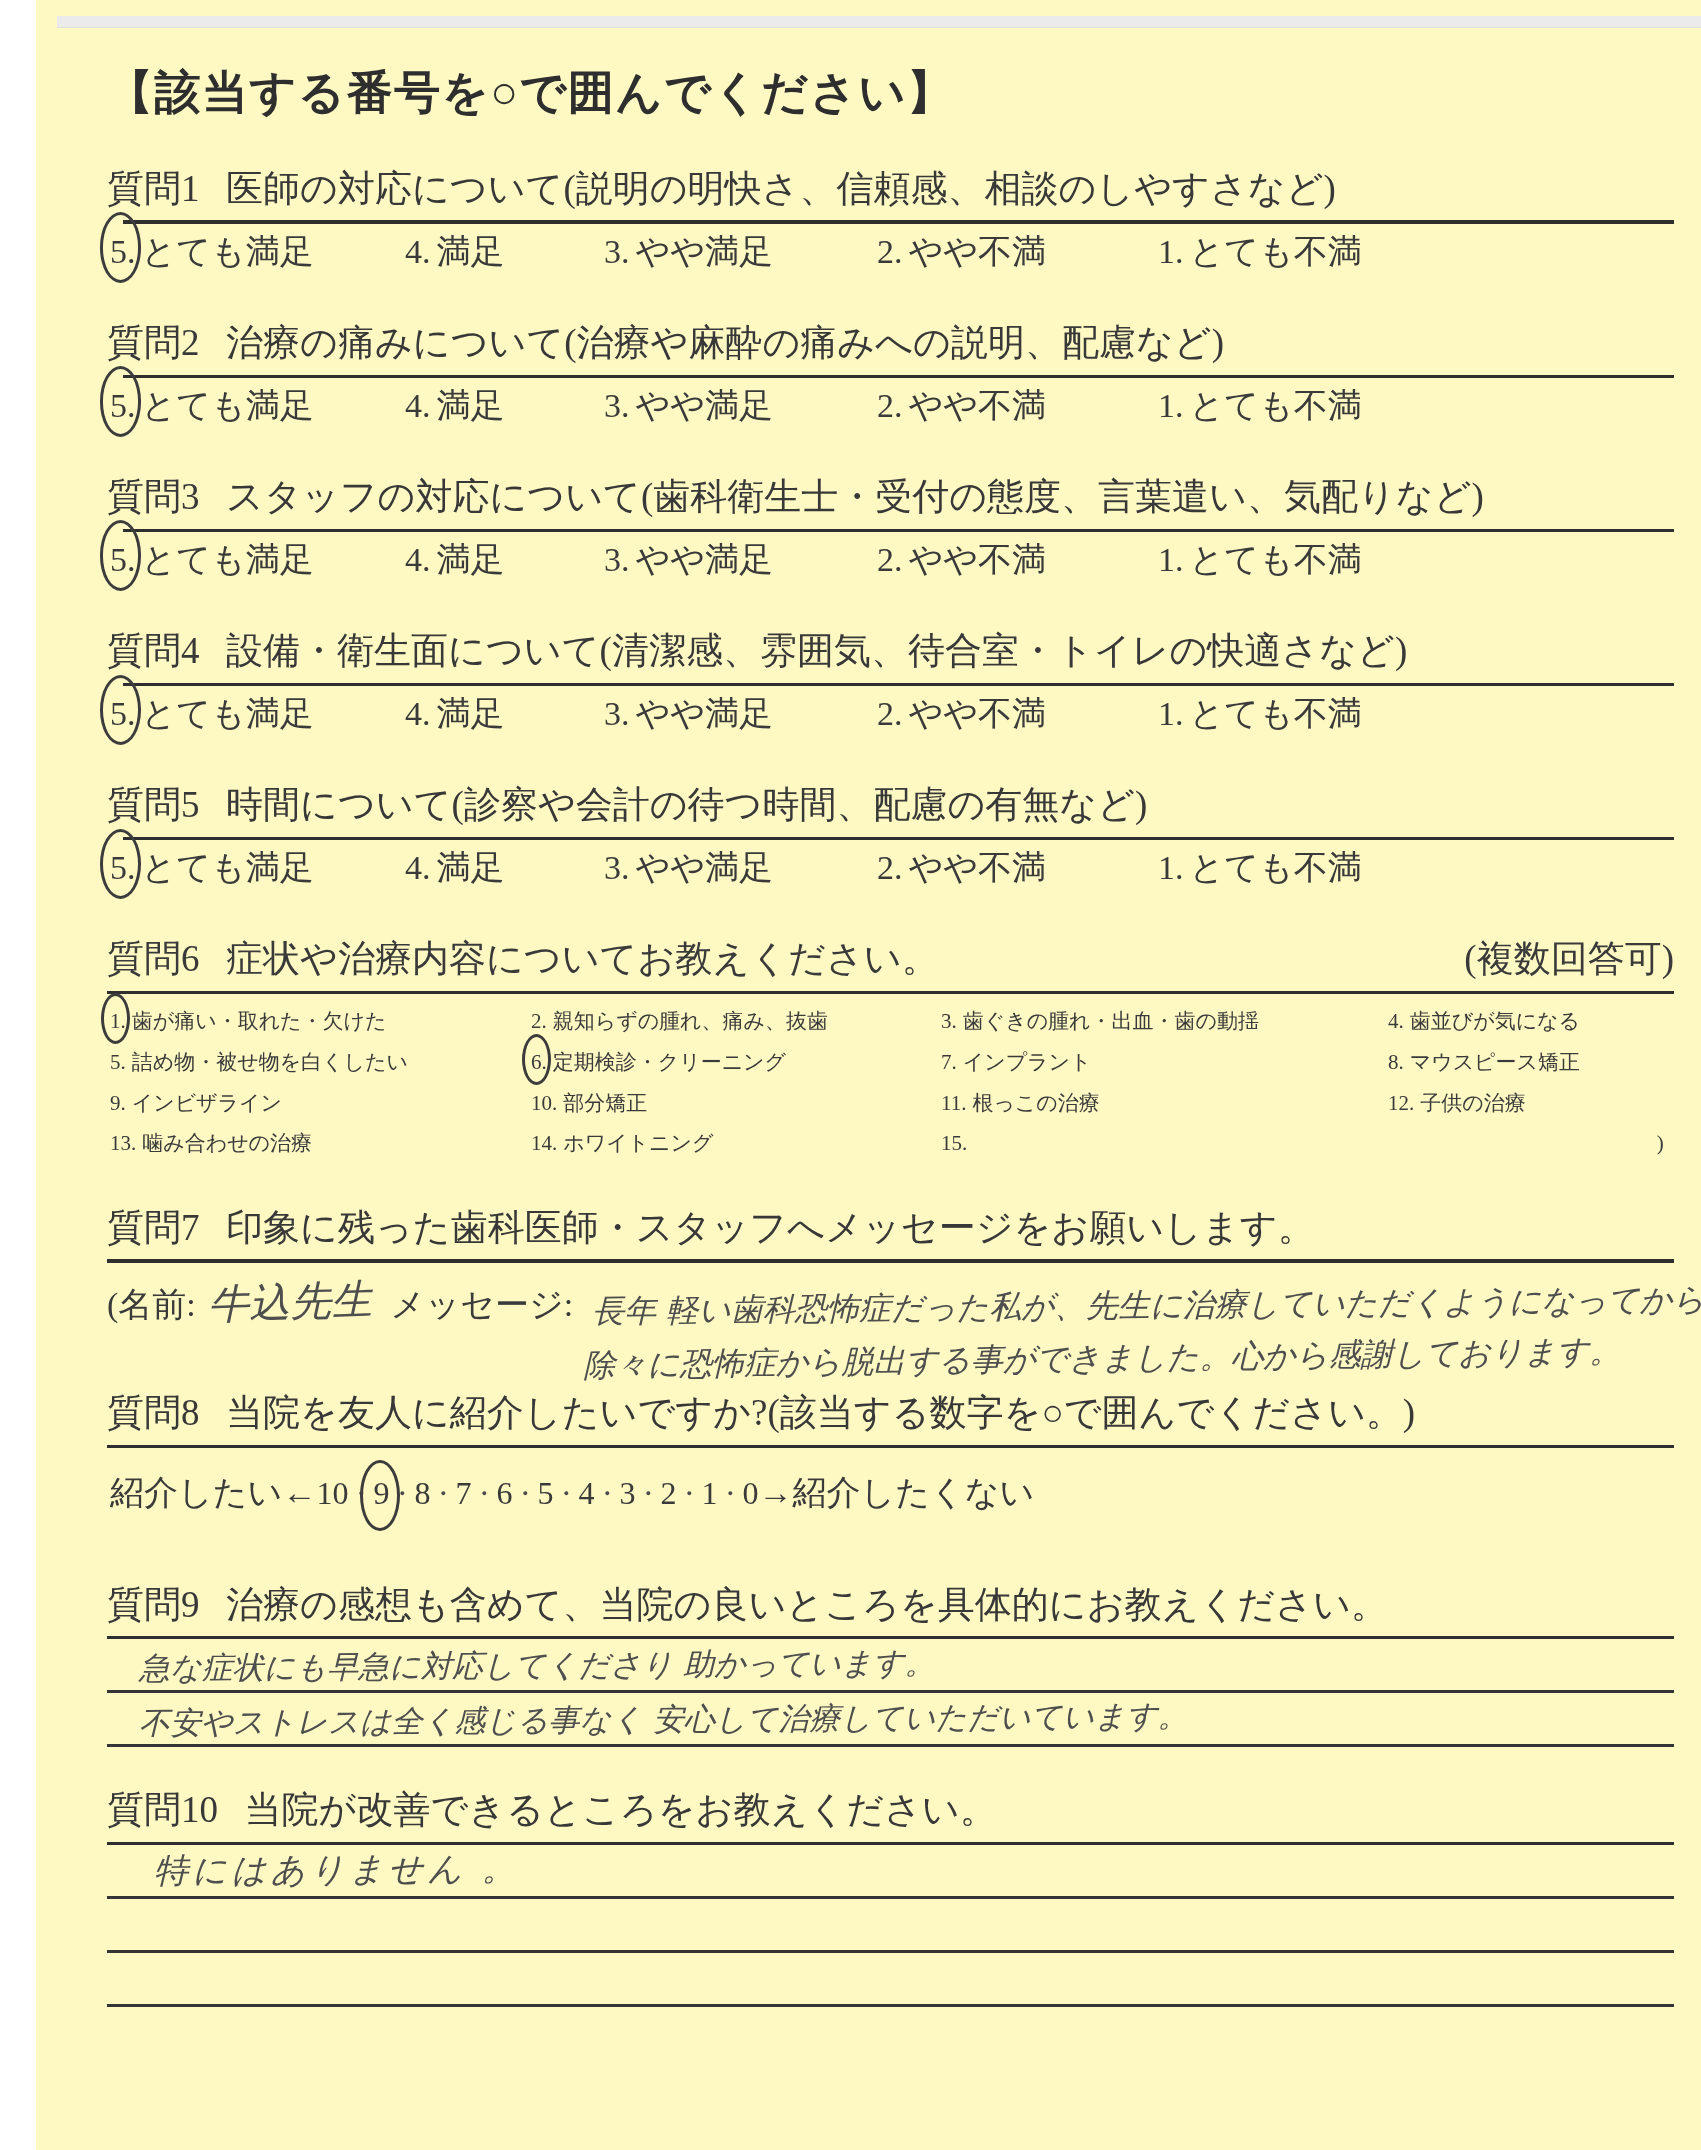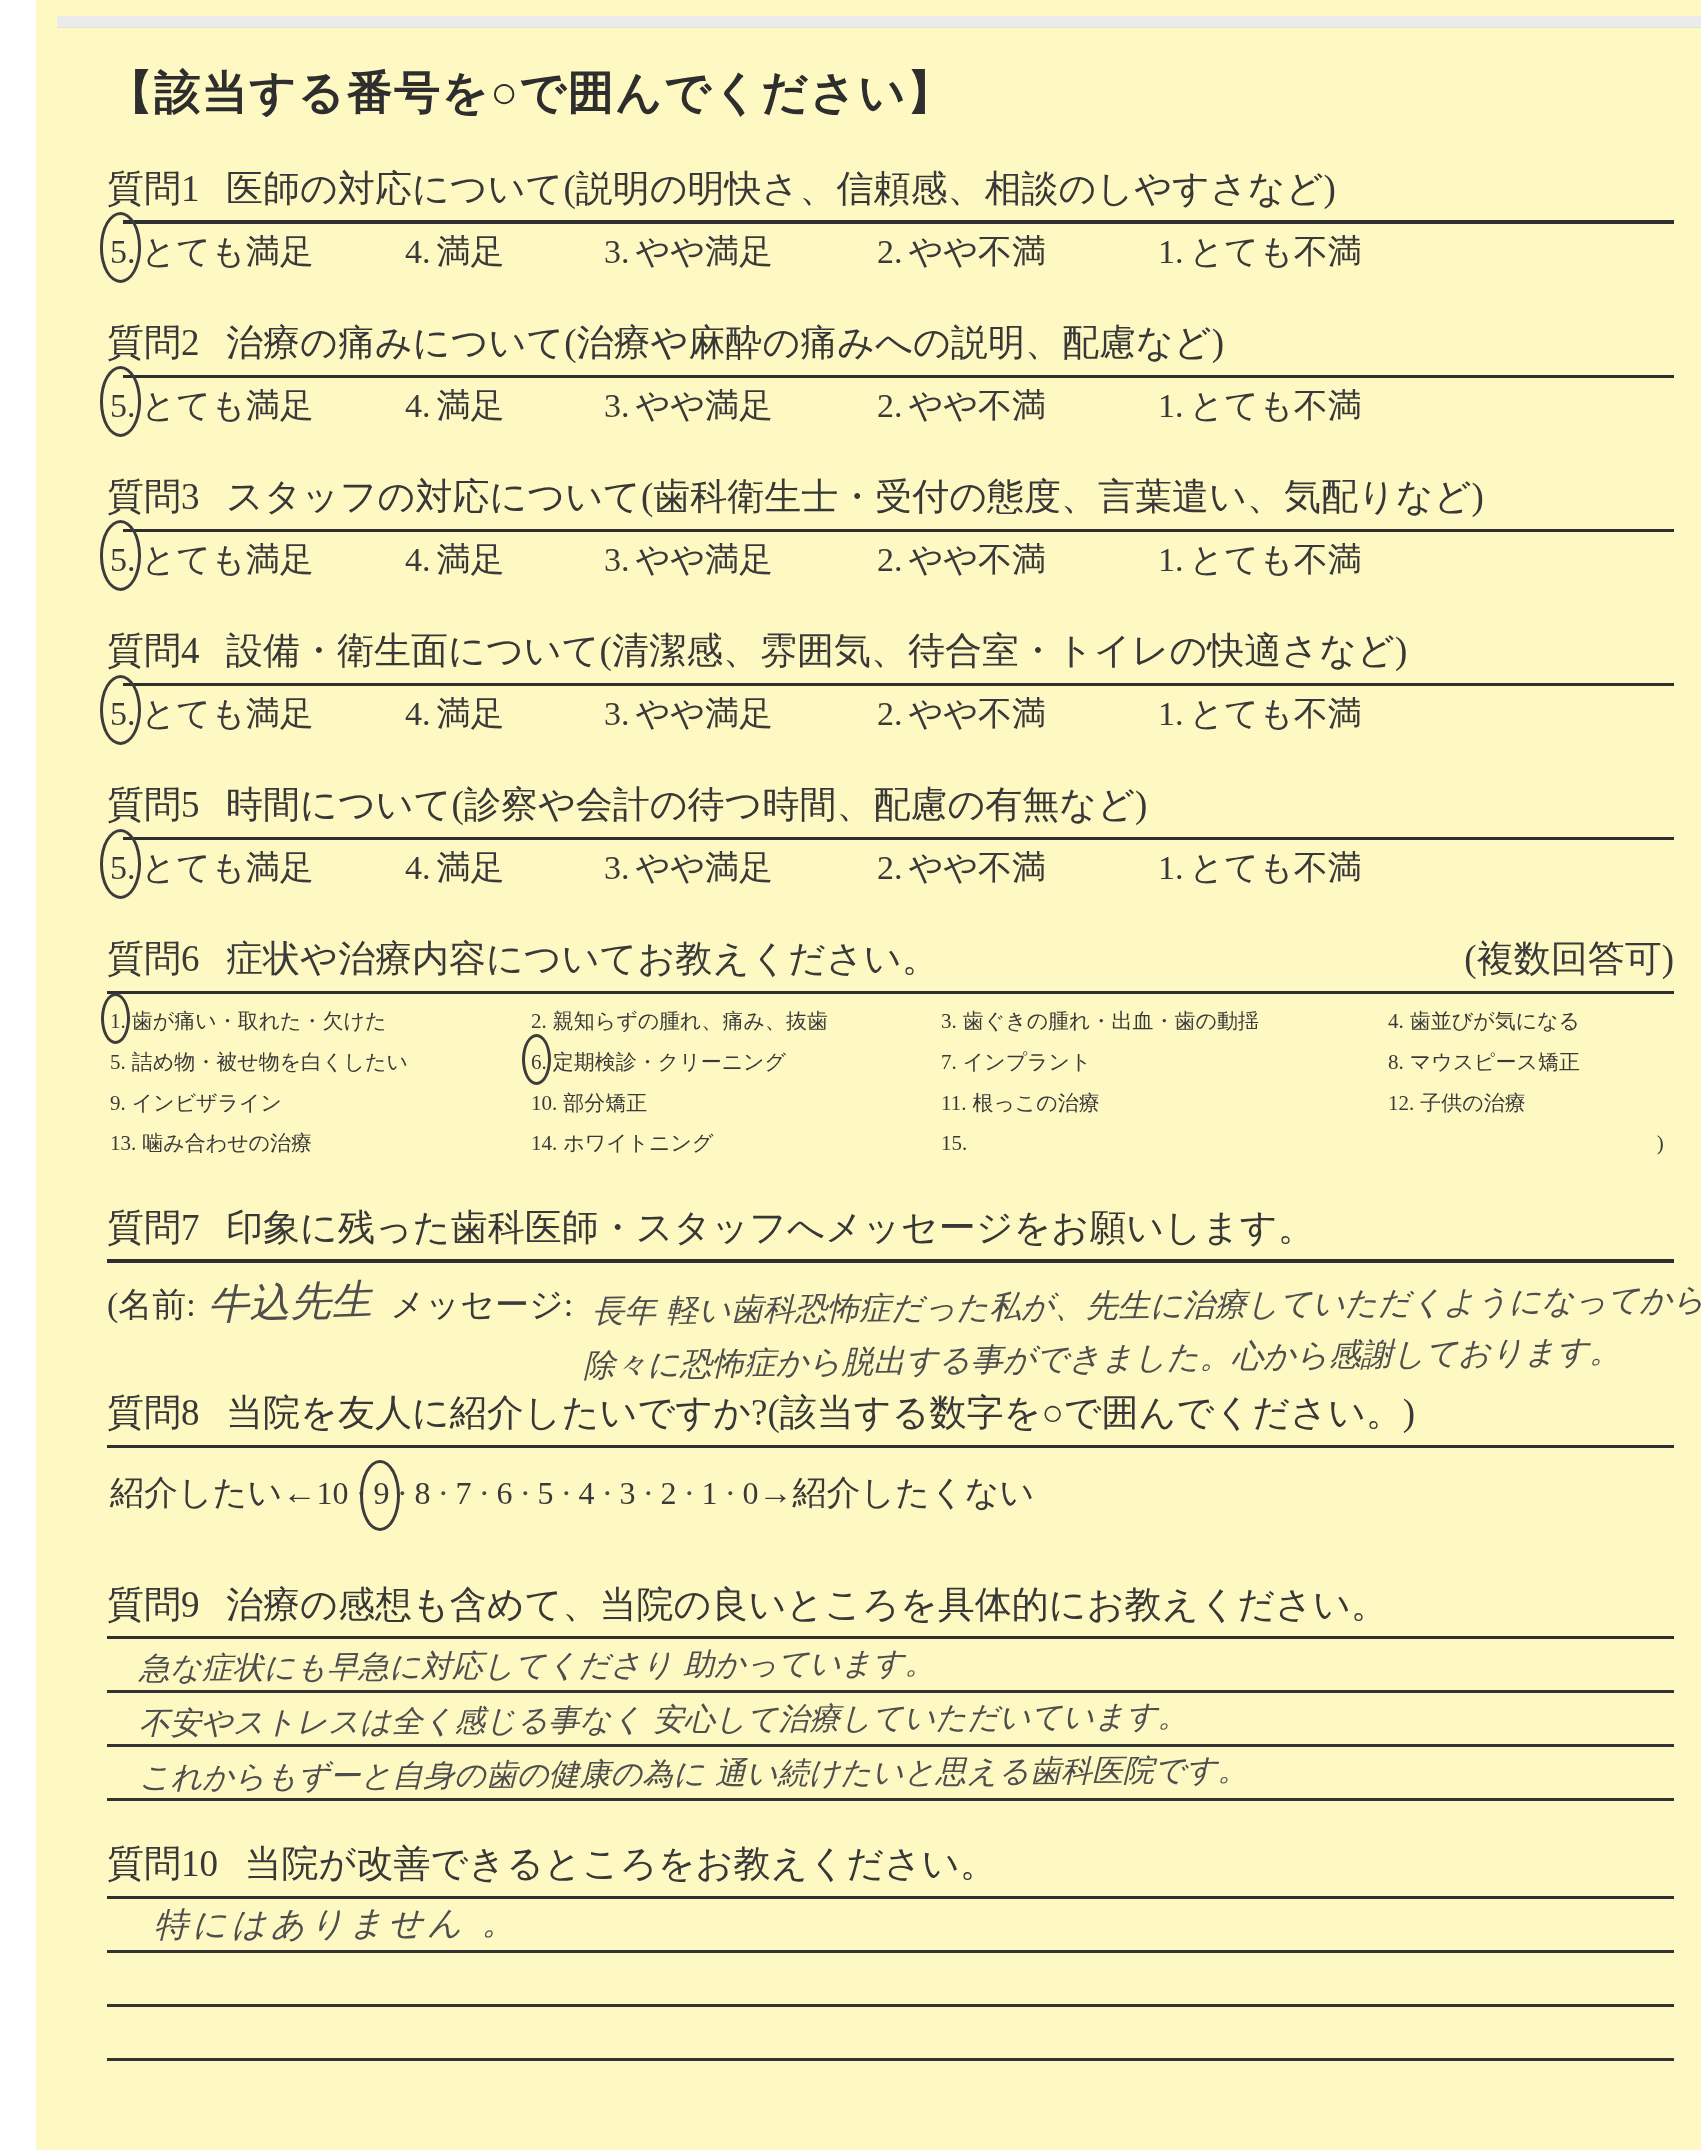--- a/index.html
+++ b/index.html
@@ -246,23 +246,20 @@
       <div class="q-header">
         <span class="q-label">質問9</span><span>治療の感想も含めて、当院の良いところを具体的にお教えください。</span>
       </div>
       <div class="writing-area">
         <div class="answer-line">
             <span class="hw">急な症状にも早急に対応してくださり 助かっています。</span>
           </div>
         <div class="answer-line">
             <span class="hw">不安やストレスは全く感じる事なく 安心して治療していただいています。</span>
           </div>
-        <div class="answer-line">
-            <span class="hw">これからもずーと自身の歯の健康の為に 通い続けたいと思える歯科医院です。</span>
-          </div>
       </div>
     </section>
 
     <section class="q-block q10">
       <div class="q-header">
         <span class="q-label">質問10</span><span>当院が改善できるところをお教えください。</span>
       </div>
       <div class="writing-area">
         <div class="answer-line">
             <span class="hw">特にはありません 。</span>

